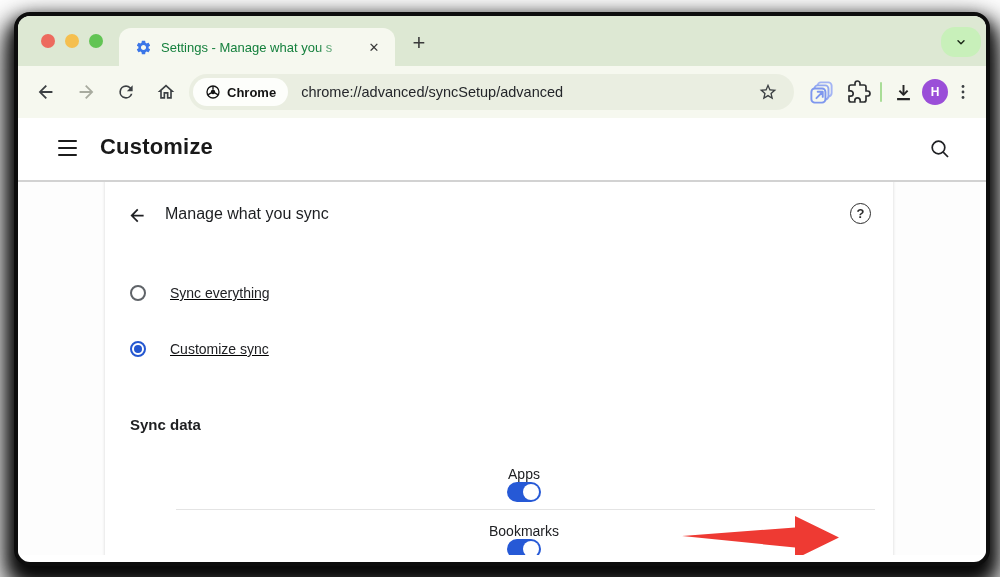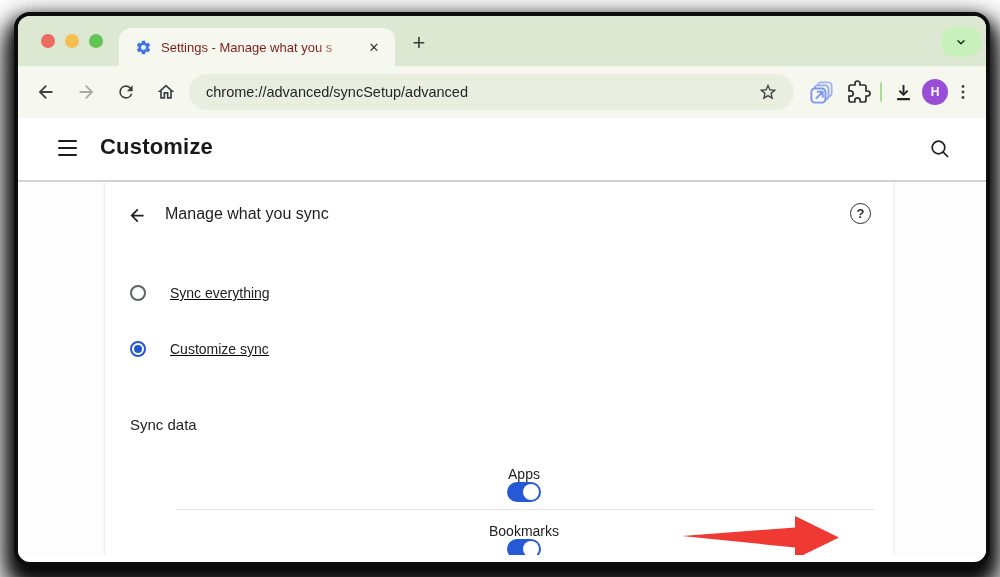--- a/index.html
+++ b/index.html
@@ -8,21 +8,21 @@
   
   .window{position:absolute;left:14px;top:12px;width:968px;height:546px;
           border:4px solid #0d0d0d;border-radius:16px;overflow:hidden;background:#fff;
           box-shadow:0 10px 16px 4px rgba(0,0,0,0.9),0 20px 30px 12px rgba(0,0,0,0.75);}
   
   .tabstrip{position:relative;height:50px;background:#dde8d3;}
   .lights{position:absolute;left:23px;top:18px;display:flex;gap:10px;}
   .light{width:14px;height:14px;border-radius:50%;}
   .tab{position:absolute;left:101px;top:12px;width:276px;height:38px;background:#f6f8ef;
        border-radius:12px 12px 0 0;display:flex;align-items:center;padding:0 12px 0 16px;box-sizing:border-box;}
-  .tab-title{flex:1;margin-left:9px;font-size:13px;color:#7f1d1d;white-space:nowrap;overflow:hidden;
+  .tab-title{flex:1;margin-left:9px;font-size:13px;color:#15803d;white-space:nowrap;overflow:hidden;
        -webkit-mask-image:linear-gradient(90deg,#000 76%,transparent 96%);
        mask-image:linear-gradient(90deg,#000 76%,transparent 96%);}
   .tab-close{width:18px;height:18px;display:flex;align-items:center;justify-content:center;
        font-size:13px;color:#3a3a3a;cursor:default;}
   .newtab-btn{position:absolute;left:386px;top:12px;width:30px;height:30px;display:flex;align-items:center;
        justify-content:center;font-size:22px;font-weight:400;color:#3a3a3a;}
   .chevron-btn{position:absolute;right:5px;top:11px;width:40px;height:30px;border-radius:14px;
        background:#c8f0ba;display:flex;align-items:center;justify-content:center;}
   
   .toolbar{position:relative;height:52px;background:#f6f8ef;display:flex;align-items:center;padding:0 12px 0 13px;box-sizing:border-box;}
@@ -50,21 +50,21 @@
   .head-row{position:absolute;left:0;top:18px;width:100%;height:40px;}
   .back-btn{position:absolute;left:21px;top:8px;width:22px;height:22px;display:flex;align-items:center;justify-content:center;}
   .page-heading{position:absolute;left:60px;top:9px;font-size:16px;font-weight:500;color:#1c1e21;}
   .help-btn{position:absolute;right:22px;top:7px;width:21px;height:21px;border:1.7px solid #2c2c2c;border-radius:50%;
         display:flex;align-items:center;justify-content:center;font-size:13px;font-weight:600;color:#2c2c2c;box-sizing:border-box;}
   .radio-row{position:absolute;left:25px;height:20px;display:flex;align-items:center;text-decoration:underline;}
   .radio{width:16px;height:16px;border-radius:50%;border:2px solid #5f6368;box-sizing:border-box;flex:0 0 auto;position:relative;}
   .radio.sel{border-color:#2457d0;}
   .radio.sel::after{content:"";position:absolute;left:2px;top:2px;width:8px;height:8px;border-radius:50%;background:#2457d0;}
   .radio-label{margin-left:24px;font-size:14px;color:#202124;}
-  .section-label{position:absolute;left:25px;top:238px;font-size:15px;color:#1e1f21;}
+  .section-label{position:absolute;left:25px;top:238px;font-size:15px;color:#1e1f21;font-weight:bold;}
   .sync-row{position:absolute;left:71px;right:21px;height:24px;display:flex;align-items:center;justify-content:space-between;flex-direction:column;}
   .sync-label{font-size:14px;color:#202124;}
   .toggle{width:34px;height:20px;border-radius:10px;background:#2659d6;position:relative;flex:0 0 auto;}
   .toggle .knob{position:absolute;right:2px;top:2px;width:16px;height:16px;border-radius:50%;background:#fff;}
   .row-divider{position:absolute;left:71px;right:18px;top:331px;height:1px;background:#e4e4e4;}
   .red-arrow{position:absolute;left:664px;top:333px;z-index:5;}
 </style>
 </head>
 <body>
 
@@ -115,20 +115,30 @@
             <path fill="#3c4043" d="M17.65 6.35A7.96 7.96 0 0 0 12 4a8 8 0 1 0 7.73 10h-2.08A6 6 0 1 1 12 6c1.66 0 3.14.69 4.22 1.78L13 11h7V4l-2.35 2.35z"></path>
           </svg>
       </span>
       <span class="tool-icon" style="margin-left:10px">
         <svg width="20" height="20" viewBox="0 0 24 24">
             <path fill="#3c4043" d="M12 5.69l5 4.5V18h-2v-6H9v6H7v-7.81l5-4.5M12 3L2 12h3v8h6v-6h2v6h6v-8h3L12 3z"></path>
           </svg>
       </span>
 
       <div class="omnibox">
+        <div class="chrome-badge">
+          <span style="display:flex">
+            <svg width="16" height="16" viewBox="0 0 24 24">
+              <circle cx="12" cy="12" r="9" fill="none" stroke="#141414" stroke-width="2"></circle>
+              <circle cx="12" cy="12" r="3.4" fill="#141414"></circle>
+              <path d="M12 3v5.6M4.3 16.2l5-2.9M19.7 16.2l-5-2.9" stroke="#141414" stroke-width="2" fill="none"></path>
+            </svg>
+          </span>
+          <span>Chrome</span>
+        </div>
         <span class="url-text">chrome://advanced/syncSetup/advanced</span>
         <span class="star">
           <svg width="20" height="20" viewBox="0 0 24 24">
               <path fill="#3c4043" d="M22 9.24l-7.19-.62L12 2 9.19 8.63 2 9.24l5.46 4.73L5.82 21 12 17.27 18.18 21l-1.63-7.03L22 9.24zM12 15.4l-3.76 2.27 1-4.28-3.32-2.88 4.38-.38L12 6.1l1.71 4.04 4.38.38-3.32 2.88 1 4.28L12 15.4z"></path>
             </svg>
         </span>
       </div>
 
       <span class="tool-icon">
         <svg width="27" height="27" viewBox="0 0 24 24">

